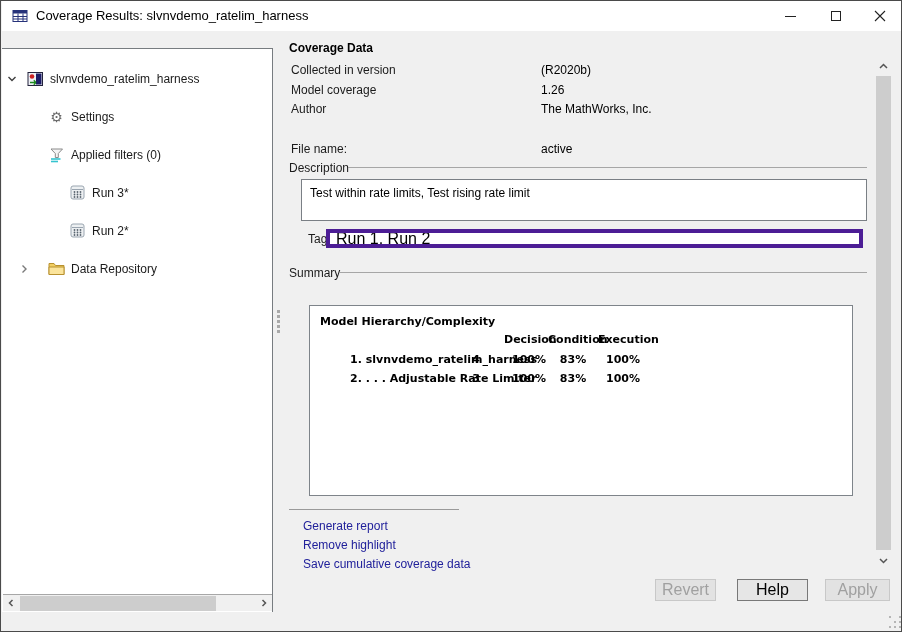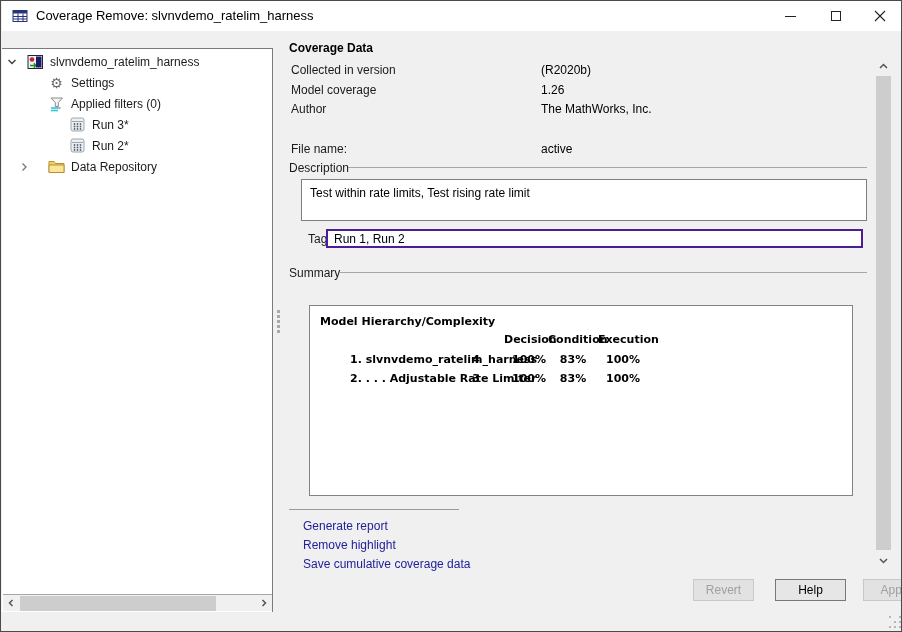--- a/index.html
+++ b/index.html
@@ -18,21 +18,21 @@
   .win-btn { position:absolute; top:0; width:45px; height:30px; display:flex; align-items:center; justify-content:center; }
   .win-btn.min { left:766px; } .win-btn.max { left:811px; } .win-btn.close { left:855px; }
   .glyph-min { width:11px; height:1px; background:#222; }
   .glyph-max { width:10px; height:10px; border:1px solid #222; }
 
   
   .left-panel {
     position:absolute; left:1px; top:47px; width:271px; height:564px;
     background:#fff; border-top:1px solid #777c80; border-right:1px solid #777c80;
   }
-  .trow { display:flex; align-items:center; height:21px; font-size:12px; color:#1b1b1b; cursor:default; }
+  .trow { display:flex; align-items:center; height:21px; font-size:12px; color:#1b1b1b; cursor:default;margin-top:17px; }
   .chev { width:12px; height:12px; display:flex; align-items:center; justify-content:center; flex:0 0 12px; }
   .trow.l0 .chev { margin-left:4px; }
   .trow.l1 .chev, .trow.l2 .chev { margin-left:16px; }
   .rowsel { display:flex; align-items:center; flex:1; height:21px; }
   .trow.l0 .rowsel { margin-left:6px; }
   .trow.l1 .rowsel { margin-left:15px; }
   .trow.l2 .rowsel { margin-left:36px; }
   .trow.selected .rowsel { background:#cde8fa; }
   .ticon { width:17px; height:16px; margin-left:3px; display:flex; align-items:center; justify-content:center; flex:0 0 17px; }
   .tlabel { margin-left:6px; white-space:nowrap; }
@@ -59,22 +59,22 @@
   .group-line { position:absolute; height:1px; background:#a6a6a6; }
 
   .desc-box {
     position:absolute; left:300px; top:178px; width:566px; height:42px;
     border:1px solid #7a7f85; background:#fff; font-family:"Liberation Sans", sans-serif;
     font-size:12px; color:#000; padding:6px 8px; resize:none; overflow:hidden; outline:none;
   }
   .tag-label { position:absolute; left:307px; top:231px; font-size:12px; color:#1b1b1b; }
   .tag-input {
     position:absolute; left:325px; top:228px; width:537px; height:19px;
-    border:2px solid #4c1d95; background:#fff; font-family:"Liberation Sans", sans-serif;
-    font-size:12px; color:#000; padding:0 6px; outline:none;
+    border:4px solid #4c1d95; background:#fff; font-family:"Liberation Sans", sans-serif;
+    font-size:16px; color:#000; padding:0 6px; outline:none;
   }
 
   
   .summary-box {
     position:absolute; left:308px; top:304px; width:544px; height:191px;
     background:#fff; border:1px solid #7e848a;
     font-family:"DejaVu Sans", sans-serif; font-size:11px; font-weight:bold; color:#000;
   }
   .sum-title { position:absolute; left:10px; top:9px; }
   .sum-row { position:absolute; left:0; width:100%; height:16px; }
@@ -92,21 +92,21 @@
 
   
   .vscroll { position:absolute; left:874px; top:57px; width:17px; height:511px; background:#f0f0f0; }
   .vscroll .arrow { position:absolute; left:0; width:17px; height:17px; display:flex; align-items:center; justify-content:center; }
   .vscroll .arrow.up { top:0; } .vscroll .arrow.down { bottom:0; }
   .vscroll .thumb { position:absolute; left:1px; top:18px; width:15px; height:474px; background:#cdcdcd; }
 
   
   .btn {
     position:absolute; top:578px; height:22px; font-family:"Liberation Sans", sans-serif;
-    font-size:12px; display:flex; align-items:center; justify-content:center; cursor:default;margin-left:38px;
+    font-size:16px; display:flex; align-items:center; justify-content:center; cursor:default;
   }
   .btn.disabled { background:#e2e2e2; border:1px solid #c8c8c8; color:#a0a0a0; }
   .btn.enabled  { background:#e6e6e6; border:1px solid #787878; color:#000; }
   .btn-revert { left:654px; width:61px; }
   .btn-help   { left:736px; width:71px; }
   .btn-apply  { left:824px; width:65px; }
 
   .resize-grip { position:absolute; left:888px; top:615px; width:2px; height:2px;
     background:#b5b5b5;
     box-shadow:10px 10px #b5b5b5, 10px 5px #b5b5b5, 10px 0 #b5b5b5, 5px 10px #b5b5b5, 5px 5px #b5b5b5, 0 10px #b5b5b5; }
@@ -117,21 +117,21 @@
 <div class="window">
 
   <div class="titlebar">
     <span class="titlebar-icon">
       <svg width="16" height="16" viewBox="0 0 16 16">
         <rect x="1" y="2.5" width="14" height="11" fill="#ffffff" stroke="#26327a"></rect>
         <rect x="1" y="2.5" width="14" height="3" fill="#26327a"></rect>
         <path d="M1 8.5 h14 M1 11 h14 M6 5.5 v8 M11 5.5 v8" stroke="#26327a" stroke-width="1" fill="none"></path>
       </svg>
     </span>
-    <span class="titlebar-text">Coverage Remove: slvnvdemo_ratelim_harness</span>
+    <span class="titlebar-text">Coverage Results: slvnvdemo_ratelim_harness</span>
     <div class="win-btn min">
         <span class="glyph-min"></span>
       </div>
     <div class="win-btn max">
         <span class="glyph-max"></span>
       </div>
     <div class="win-btn close">
       <svg width="12" height="12" viewBox="0 0 12 12">
           <path d="M1 1 L11 11 M11 1 L1 11" stroke="#222" stroke-width="1.1"></path>
         </svg>

